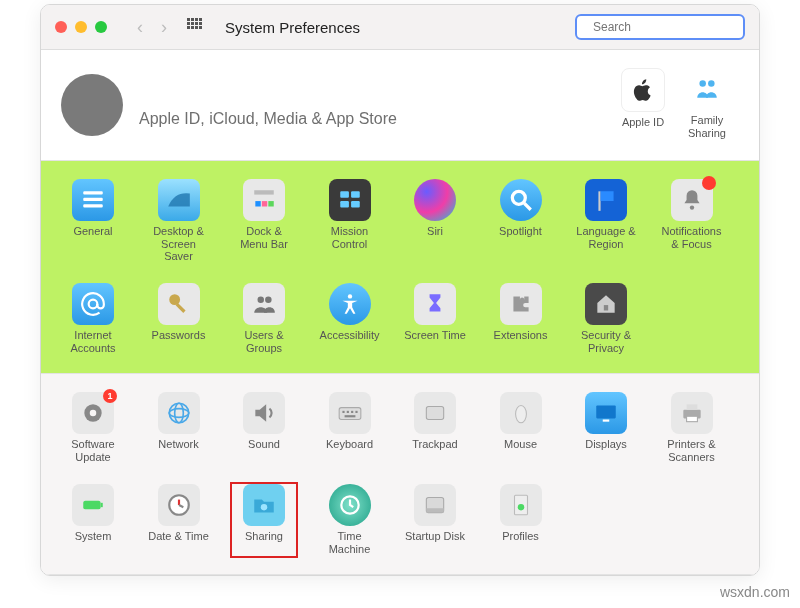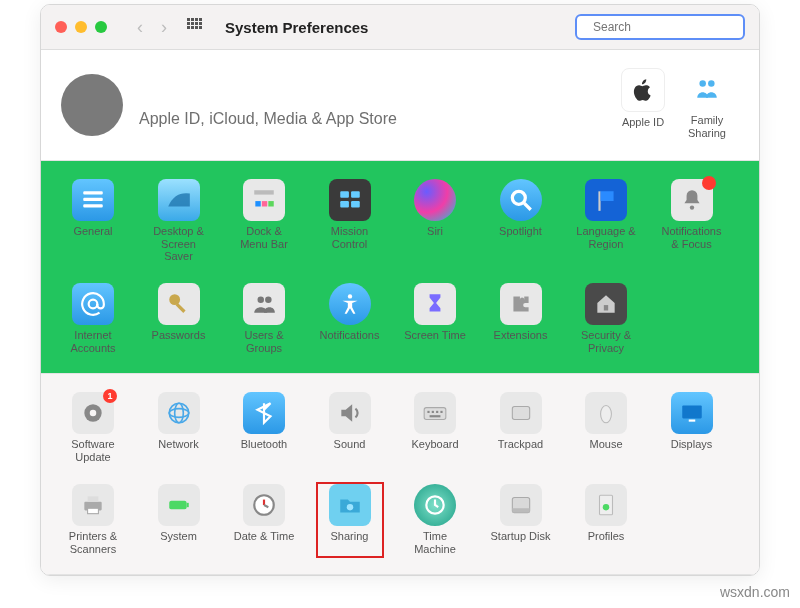--- a/index.html
+++ b/index.html
@@ -5,26 +5,26 @@
 html,body{margin:0;padding:0;font-family:-apple-system,"Helvetica Neue",Arial,sans-serif;font-size:12px;color:#222;background:#fff}
 .window{width:718px;margin:4px auto 0;border:1px solid #d7d7d7;border-radius:10px;overflow:hidden;box-shadow:0 4px 20px rgba(0,0,0,.07)}
 .titlebar{height:44px;background:#f4f2f2;display:flex;align-items:center;padding:0 14px;gap:14px;border-bottom:1px solid #ddd}
 .traffic{display:flex;gap:8px}
 .dot{width:12px;height:12px;border-radius:50%}
 .dot.r{background:#ff5f57}.dot.y{background:#ffbd2e}.dot.g{background:#28c940}
 .nav{display:flex;gap:6px;margin-left:10px}
 .nav button{border:none;background:transparent;font-size:18px;color:#bdbdbd;padding:2px 6px;cursor:default}
 .grid-btn{width:18px;height:18px;display:grid;grid-template-columns:repeat(4,3px);grid-auto-rows:3px;gap:1px}
 .grid-btn span{background:#555}
-.title{font-weight:700;font-size:15px;margin-left:6px}
+.title{font-weight:400;font-size:15px;margin-left:6px}
 .spacer{flex:1}
 .search{display:flex;align-items:center;gap:6px;border:2px solid #5e8ef7;border-radius:6px;padding:3px 8px;width:150px;background:#fff}
 .search input{border:none;outline:none;font-size:12px;flex:1;color:#b91c1c;background:transparent}
 .search svg{width:12px;height:12px}
-.section{background:#22c55e;padding:18px 20px;border-bottom:1px solid #e3e3e3}
+.section{background:#bef264;padding:18px 20px;border-bottom:1px solid #e3e3e3}
 .section.white{background:#fff}
 .acct{display:flex;align-items:center;gap:16px}
 .avatar{width:62px;height:62px;border-radius:50%;background:#7a7a7a}
 .acct-text{flex:1}
 .acct-sub{color:#6f6f6f;margin-top:14px;font-size:16px}
 .side-icons{display:flex;}
 .pref{width:64px;text-align:center;cursor:pointer}
 .pref .lbl{font-size:11px;color:#555;line-height:1.15;margin-top:4px;display:block;min-height:26px}
 .ico{width:42px;height:42px;margin:0 auto;border-radius:8px;display:flex;align-items:center;justify-content:center;position:relative}
 .grid{display:grid;grid-template-columns:repeat(8,1fr);row-gap:20px;column-gap:6px}
@@ -211,21 +211,21 @@
           </div>
           <span class="lbl">Users &amp; Groups</span>
         </div>
       <div class="pref">
           <div class="ico tile" style="border-radius:50%">
             <svg viewBox="0 0 24 24" fill="#fff">
               <circle cx="12" cy="5" r="2"></circle>
               <path d="M5 9h14l-5 2v4l3 6h-2l-3-5-3 5H7l3-6v-4z"></path>
             </svg>
           </div>
-          <span class="lbl">Notifications</span>
+          <span class="lbl">Accessibility</span>
         </div>
       <div class="pref">
           <div class="ico gray">
             <svg viewBox="0 0 24 24" fill="#7a6cff">
               <path d="M7 3h10v3l-4 5 4 5v3H7v-3l4-5-4-5z"></path>
             </svg>
           </div>
           <span class="lbl">Screen Time</span>
         </div>
       <div class="pref">
@@ -263,28 +263,20 @@
         </div>
       <div class="pref">
           <div class="ico gray">
             <svg viewBox="0 0 24 24" fill="none" stroke="#4aa8e8" stroke-width="1.5">
               <circle cx="12" cy="12" r="9"></circle>
               <ellipse cx="12" cy="12" rx="9" ry="4"></ellipse>
               <ellipse cx="12" cy="12" rx="4" ry="9"></ellipse>
             </svg>
           </div>
           <span class="lbl">Network</span>
-        </div>
-      <div class="pref">
-          <div class="ico tile">
-            <svg viewBox="0 0 24 24" fill="none" stroke="#fff" stroke-width="2">
-              <path d="M12 3v18l6-6-12-6 12-6-6 6"></path>
-            </svg>
-          </div>
-          <span class="lbl">Bluetooth</span>
         </div>
       <div class="pref">
           <div class="ico gray">
             <svg viewBox="0 0 24 24" fill="#888">
               <path d="M4 9h4l6-5v16l-6-5H4z"></path>
               <path d="M17 8a5 5 0 0 1 0 8" fill="none" stroke="#888" stroke-width="2"></path>
             </svg>
           </div>
           <span class="lbl">Sound</span>
         </div>

